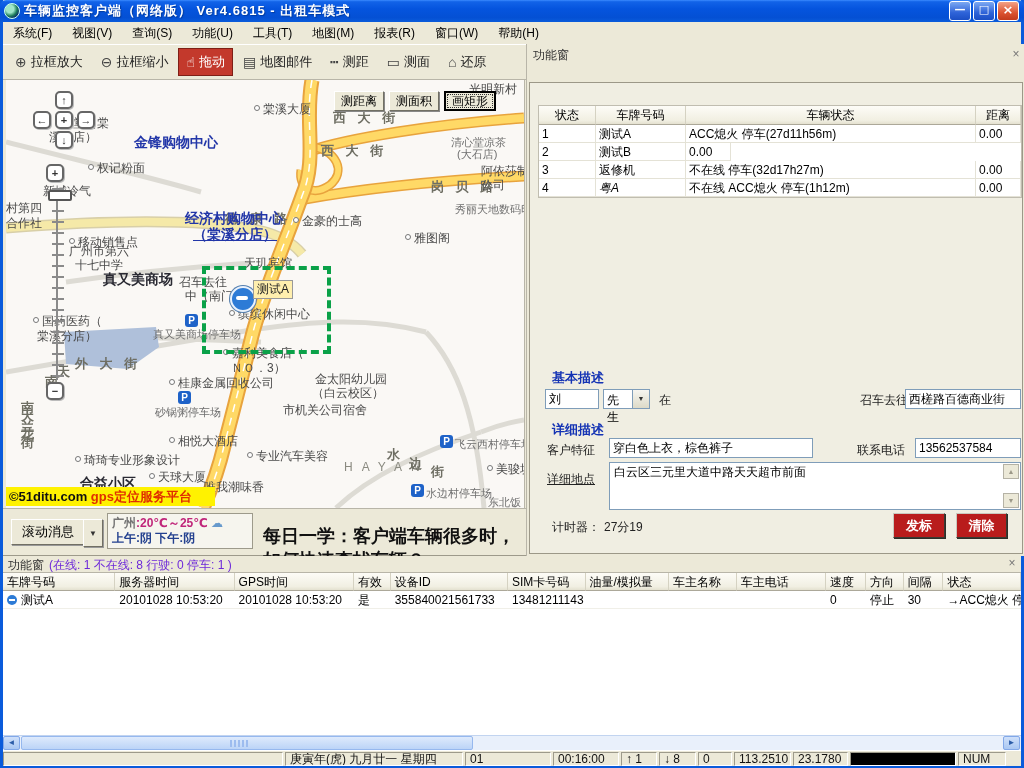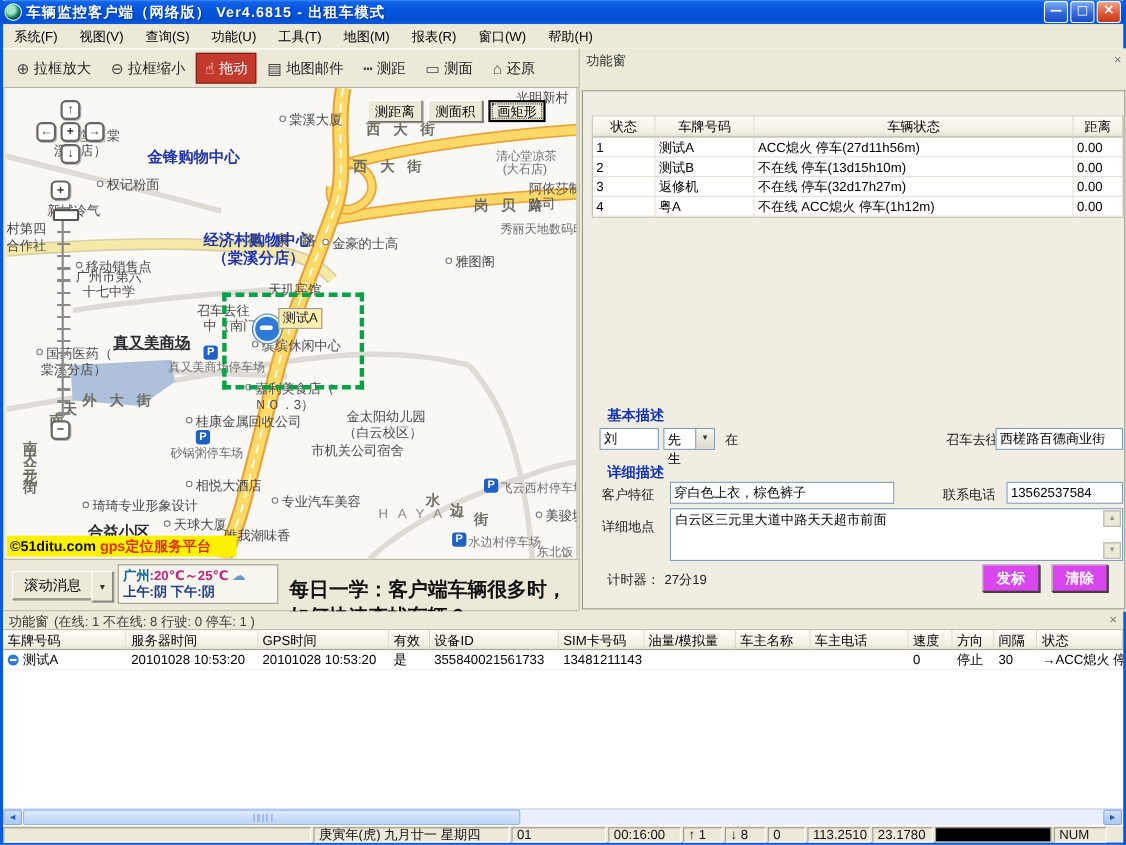--- a/index.html
+++ b/index.html
@@ -58,21 +58,21 @@
   .copyr .c1{color:#111;}
   .copyr .c2{color:#E03000;}
   
   .msgbar{position:absolute;left:0;top:508px;width:523px;height:48px;background:#ECE9D8;border-top:1px solid #B8B5A8;border-bottom:1px solid #9D9A8B;box-sizing:border-box;}
   .scrollbtn{position:absolute;left:8px;top:10px;height:26px;padding:0 10px;background:#ECE9D8;font-size:13px;
     border:1px solid #716F64;border-top-color:#fff;border-left-color:#fff;box-shadow:1px 1px 0 #999;font-family:inherit;}
   .scrollarr{position:absolute;left:80px;top:10px;width:18px;height:26px;background:#ECE9D8;font-size:8px;color:#333;
     border:1px solid #716F64;border-top-color:#fff;border-left-color:#fff;box-shadow:1px 1px 0 #999;}
   .weather{position:absolute;left:104px;top:4px;width:146px;height:36px;border:1px solid #9D9A8B;background:#F6F5EE;padding:2px 4px;box-sizing:border-box;line-height:15px;}
   .wline1{color:#C0267A;font-weight:bold;}
-  .wline1 .city{color:#0369a1;}
+  .wline1 .city{color:#737373;}
   .wcloud{color:#6699CC;}
   .wline2{color:#23408F;font-weight:bold;}
   .dailymsg{position:absolute;left:260px;top:15px;width:260px;font-weight:bold;color:#111;font-size:18px;}
   
   .panel{position:absolute;left:523px;top:44px;width:498px;height:512px;background:#ECE9D8;border-left:1px solid #B8B5A8;box-sizing:border-box;}
   .ptitle{position:absolute;left:6px;top:3px;color:#333;}
   .pclose{position:absolute;left:482px;top:4px;width:14px;height:14px;color:#777;font-size:12px;line-height:12px;text-align:center;}
   .tabs{position:absolute;left:4px;top:17px;display:flex;}
   .tab{padding:3px 9px;border:1px solid #9C9888;border-bottom:none;border-radius:3px 3px 0 0;background:#E2DfCC;background:#E6E3D2;margin-right:2px;}
   .tab-active{background:#F2F0E4;font-weight:bold;position:relative;top:-1px;padding-top:4px;}
@@ -85,27 +85,27 @@
   .sect{position:absolute;color:#1433B4;font-weight:bold;font-size:13px;}
   .flabel{position:absolute;color:#222;}
   .tin{position:absolute;height:20px;border:1px solid #7F9DB9;background:#fff;font-family:inherit;font-size:12px;padding:1px 3px;box-sizing:border-box;}
   .combo{position:absolute;height:20px;border:1px solid #7F9DB9;background:#fff;box-sizing:border-box;display:flex;}
   .combo .cval{flex:1;padding:2px 2px 0 3px;}
   .combo .cbtn{width:16px;background:linear-gradient(#F6F5F0,#DDDAC8);border-left:1px solid #7F9DB9;font-size:7px;line-height:18px;text-align:center;color:#333;}
   .tarea{position:absolute;border:1px solid #7F9DB9;background:#fff;box-sizing:border-box;padding:2px 20px 2px 4px;line-height:15px;overflow:hidden;}
   .tascroll{position:absolute;right:1px;top:1px;bottom:1px;width:17px;}
   .tasb{position:absolute;right:0;width:16px;height:15px;background:#ECE9D8;border:1px solid #B5B2A5;font-size:7px;text-align:center;line-height:14px;color:#9C9888;box-sizing:border-box;}
   .tasb.up{top:0;} .tasb.dn{bottom:0;}
-  .dkbtn{position:absolute;height:25px;background:#d946ef;color:#fff;font-family:inherit;font-weight:bold;font-size:13px;
+  .dkbtn{position:absolute;height:25px;background:#b91c1c;color:#fff;font-family:inherit;font-weight:bold;font-size:13px;
     border:1px solid #3A3A32;border-top-color:#C9C8BE;border-left-color:#C9C8BE;box-shadow:1px 1px 0 #2e2e28;}
   
   .bpanel{position:absolute;left:0;top:556px;width:1018px;height:179px;background:#fff;}
   .bphead{position:absolute;left:0;top:0;width:100%;height:16px;background:#ECE9D8;border-bottom:1px solid #B8B5A8;}
   .bptitle{position:absolute;left:5px;top:1px;color:#333;}
-  .bpstats{position:absolute;left:46px;top:1px;color:#404040;text-align:center;}
+  .bpstats{position:absolute;left:46px;top:1px;color:#6d28d9;text-align:center;}
   .bpclose{position:absolute;left:1002px;top:1px;width:14px;height:14px;color:#777;text-align:center;line-height:12px;}
   .btable{position:absolute;left:0;top:17px;width:1018px;}
   .bth-row,.btr{display:flex;}
   .bth{background:linear-gradient(#FDFCF7,#F1EFE2 80%,#E4E1D0);border-right:1px solid #D5D2C2;border-bottom:1px solid #ACA899;
     height:18px;line-height:18px;padding-left:4px;box-sizing:border-box;overflow:hidden;white-space:nowrap;}
   .btd{height:18px;line-height:18px;padding-left:4px;box-sizing:border-box;overflow:hidden;white-space:nowrap;border-bottom:1px solid #F0EFE8;}
   .bt-ico{display:inline-block;width:10px;height:10px;border-radius:50%;background:#2D7BD6;position:relative;margin-right:4px;vertical-align:-1px;}
   .bt-ico::after{content:"";position:absolute;left:2px;top:4px;width:6px;height:2px;background:#fff;}
   
   .hscroll{position:absolute;left:0;top:735px;width:1018px;height:15px;background:#E9F0FB;border-top:1px solid #C2D4F0;box-sizing:border-box;}
@@ -219,31 +219,31 @@
         <div class="ml poi" style="left: 0px; top: 122px;">村第四</div>
         <div class="ml poi" style="left: 0px; top: 137px;">合作社</div>
         <div class="ml rd" style="left: 219px; top: 132px;">德 康 路</div>
         <div class="ml poi dot" style="left: 63px; top: 156px;">移动销售点</div>
         <div class="ml rd" style="left: 425px; top: 100px;">岗 贝 路</div>
         <div class="ml poi" style="left: 475px; top: 85px; width: 62px; white-space: normal;">阿依莎制衣公司</div>
         <div class="ml poi-sm" style="left: 445px; top: 56px;">清心堂凉茶</div>
         <div class="ml poi-sm" style="left: 451px; top: 68px;">(大石店)</div>
         <div class="ml poi-sm" style="left: 449px; top: 123px;">秀丽天地数码印公司</div>
         <div class="ml blue-bold" style="left: 179px; top: 130px;">经济村购物中心</div>
-        <div class="ml blue-bold" style="left: 187px; top: 146px;">（棠溪分店）</div>
+        <div class="ml blue-bold" style="left: 187px; top: 146px; text-decoration: underline;">（棠溪分店）</div>
         <div class="ml poi dot" style="left: 287px; top: 135px;">金豪的士高</div>
         <div class="ml poi dot" style="left: 399px; top: 152px;">雅图阁</div>
         <div class="ml poi" style="left: 63px; top: 165px;">广州市第六</div>
         <div class="ml poi" style="left: 69px; top: 179px;">十七中学</div>
         <div class="ml poi" style="left: 238px; top: 177px;">天玑宾馆</div>
         <div class="ml poi" style="left: 173px; top: 196px;">召车去往</div>
         <div class="ml poi" style="left: 179px; top: 210px;">中（南门）</div>
         <div class="ml poi" style="left: 236px; top: 215px;">枫</div>
         <div class="ml poi dot" style="left: 223px; top: 228px;">缤缤休闲中心</div>
-        <div class="ml dark-bold" style="left: 97px; top: 223px; text-decoration: underline;">真又美商场</div>
+        <div class="ml dark-bold" style="left: 97px; top: 191px;">真又美商场</div>
         <div class="ml poi dot" style="left: 27px; top: 235px;">国药医药（</div>
         <div class="ml poi" style="left: 31px; top: 250px;">棠溪分店）</div>
         <div class="ml pico" style="left: 179px; top: 234px;">P</div>
         <div class="ml poi-sm" style="left: 147px; top: 248px;">真又美商场停车场</div>
         <div class="ml poi dot" style="left: 217px; top: 267px;">嘉利美食店（</div>
         <div class="ml poi" style="left: 225px; top: 282px;">ＮＯ．3）</div>
         <div class="ml rd" style="left: 69px; top: 277px;">外 大 街</div>
         <div class="ml rd" style="left: 51px; top: 285px;">天</div>
         <div class="ml rd" style="left: 39px; top: 295px;">南</div>
         <div class="ml v" style="left: 13px; top: 310px;">南天兰花街</div>
@@ -319,32 +319,31 @@
           </div>
           <div class="vtr">
             <div class="vtd" style="width: 57px;">1</div>
             <div class="vtd" style="width: 90px;">测试A</div>
             <div class="vtd" style="width: 290px;">ACC熄火 停车(27d11h56m)</div>
             <div class="vtd" style="width: 45px;">0.00</div>
           </div>
           <div class="vtr">
             <div class="vtd" style="width: 57px;">2</div>
             <div class="vtd" style="width: 90px;">测试B</div>
-            <div class="vtd" style="width: 290px;">不在线 停车(13d15h10m)</div>
             <div class="vtd" style="width: 45px;">0.00</div>
           </div>
           <div class="vtr">
             <div class="vtd" style="width: 57px;">3</div>
             <div class="vtd" style="width: 90px;">返修机</div>
             <div class="vtd" style="width: 290px;">不在线 停车(32d17h27m)</div>
             <div class="vtd" style="width: 45px;">0.00</div>
           </div>
           <div class="vtr">
             <div class="vtd" style="width: 57px;">4</div>
-            <div class="vtd" style="width: 90px;">粤A</div>
+            <div class="vtd" style="width: 90px; font-style: italic;">粤A</div>
             <div class="vtd" style="width: 290px;">不在线 ACC熄火 停车(1h12m)</div>
             <div class="vtd" style="width: 45px;">0.00</div>
           </div>
         </div>
 
       <div class="sect" style="left:22px;top:286px;">基本描述</div>
       <input class="tin" style="left: 15px; top: 306px; width: 54px;" value="刘">
       <div class="combo" style="left:73px;top:306px;width:47px;">
         <span class="cval">先生</span>
         <span class="cbtn">▼</span>
@@ -352,21 +351,21 @@
       <div class="flabel" style="left:129px;top:309px;">在</div>
       <div class="flabel" style="left:330px;top:309px;">召车去往</div>
       <input class="tin" style="left: 375px; top: 306px; width: 116px;" value="西槎路百德商业街">
 
       <div class="sect" style="left:22px;top:338px;">详细描述</div>
       <div class="flabel" style="left:17px;top:359px;">客户特征</div>
       <input class="tin" style="left: 79px; top: 355px; width: 204px;" value="穿白色上衣，棕色裤子">
       <div class="flabel" style="left:327px;top:359px;">联系电话</div>
       <input class="tin" style="left: 385px; top: 355px; width: 106px;" value="13562537584">
 
-      <div class="flabel" style="left:17px;top:388px;">详细地点</div>
+      <div class="flabel" style="left:17px;top:388px;text-decoration:underline;">详细地点</div>
       <div class="tarea" style="left:79px;top:379px;width:412px;height:48px;">
         <span>白云区三元里大道中路天天超市前面</span>
         <span class="tascroll">
           <span class="tasb up">▲</span>
           <span class="tasb dn">▼</span>
         </span>
       </div>
 
       <div class="flabel" style="left:22px;top:436px;">计时器：</div>
       <div class="flabel" style="left:74px;top:436px;">27分19</div>

